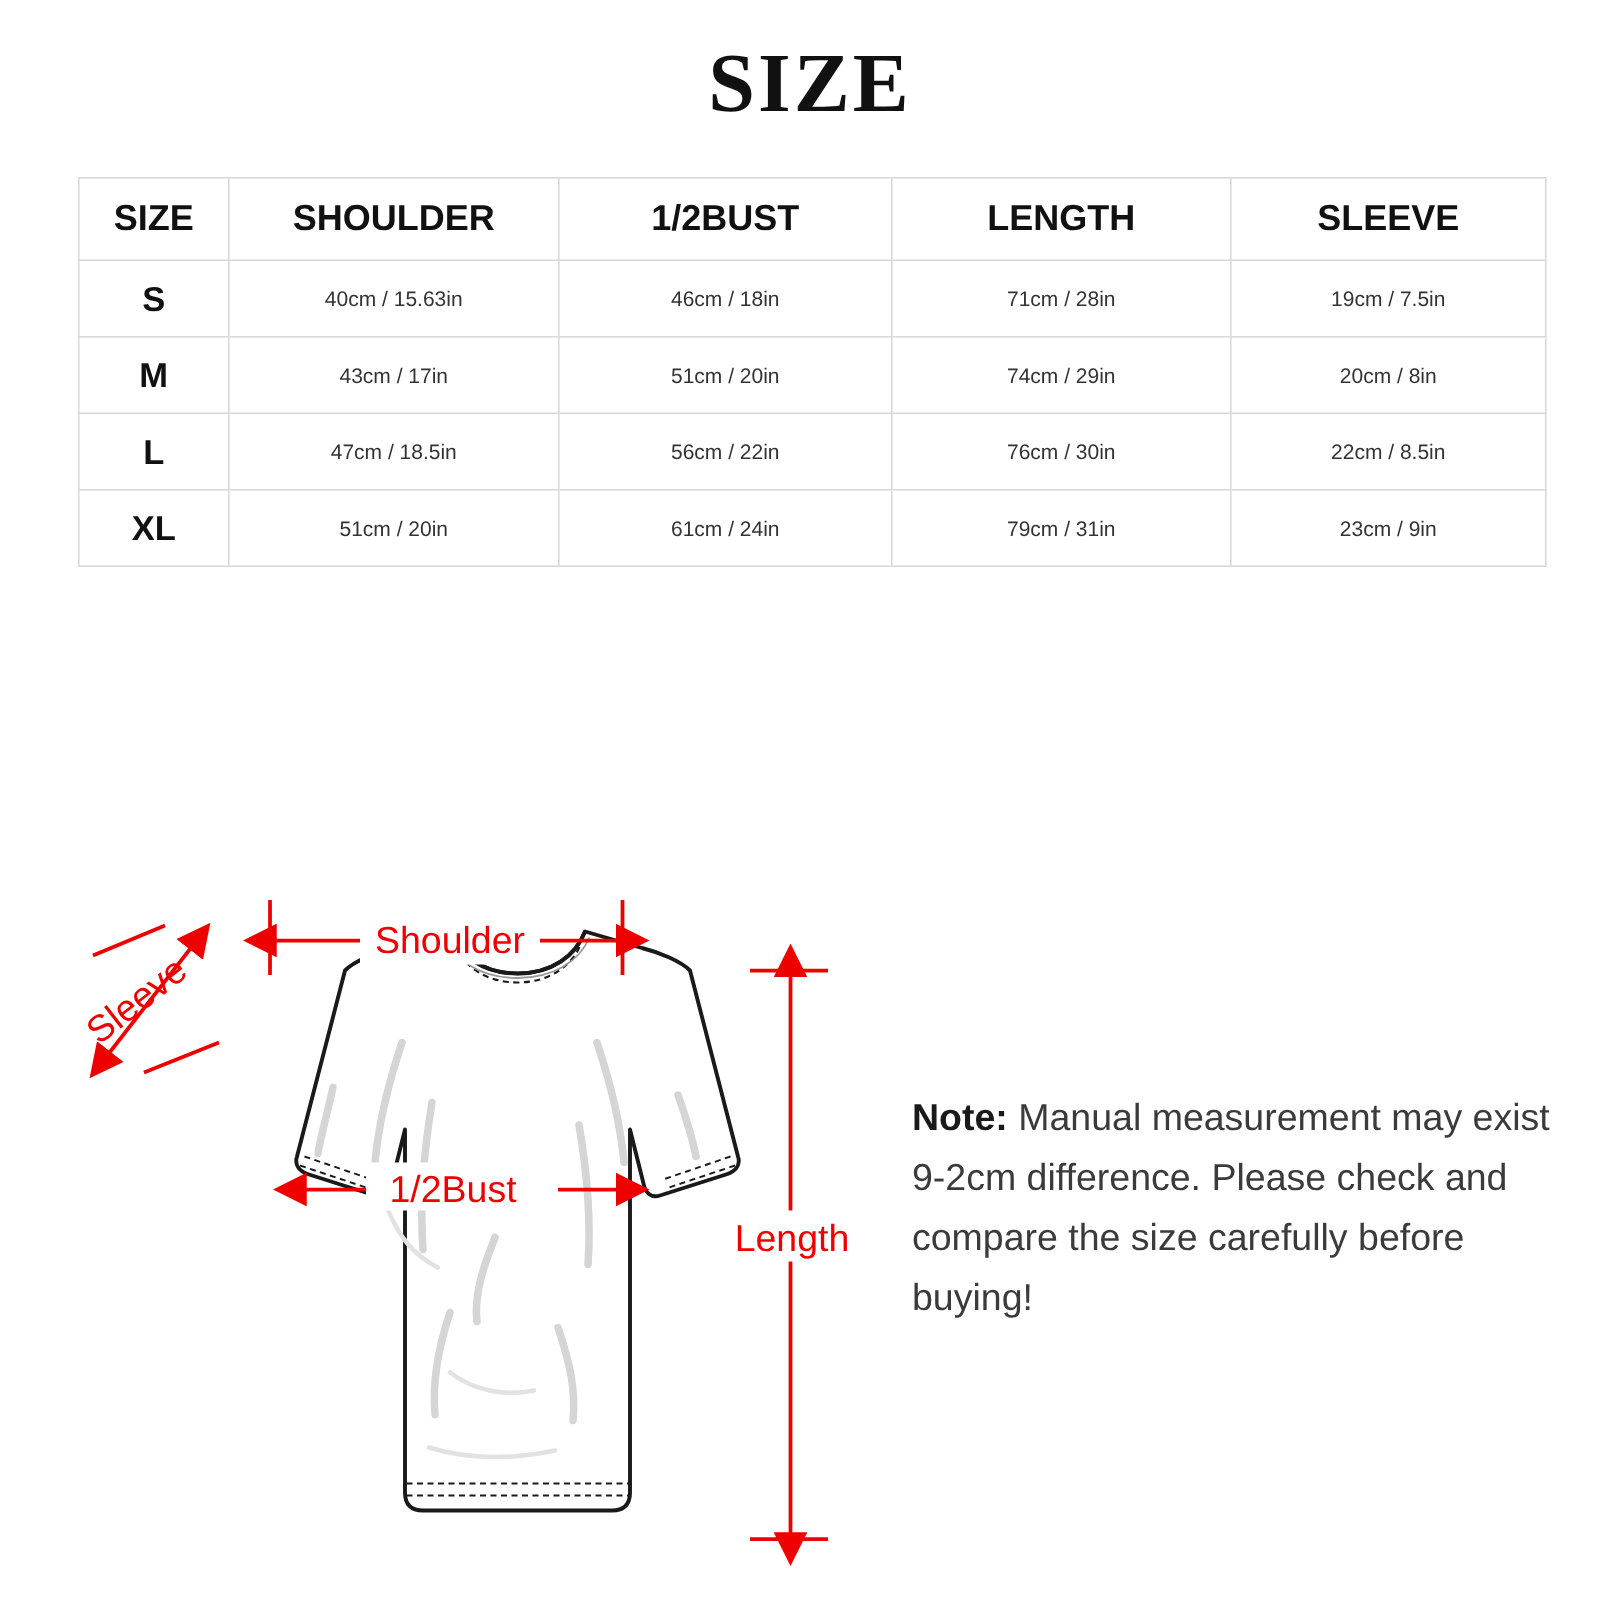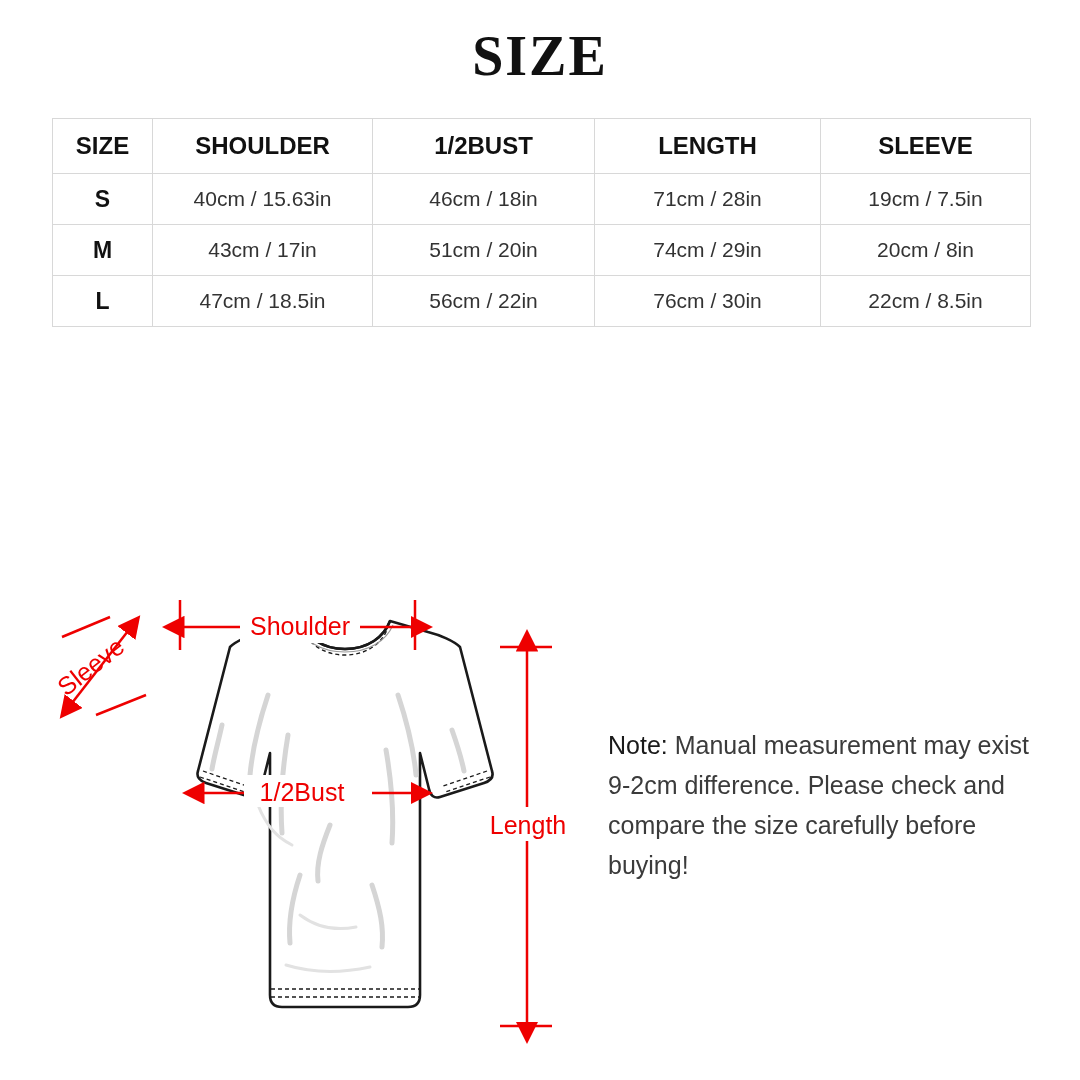--- a/index.html
+++ b/index.html
@@ -50,21 +50,21 @@
     font-family: "Liberation Sans", sans-serif;
   }
   table.size-table thead th {
     height: 52px;
     font-size: 24px;
     font-weight: 700;
     color: #111111;
   }
   table.size-table tbody td {
     height: 48px;
-    font-size: 21px;
+    font-size: 14px;
     color: #333333;
     font-weight: 400;
   }
   table.size-table tbody td.sz {
     font-size: 23px;
     font-weight: 700;
     color: #111111;
   }
   col.c0 { width: 100px; }
   col.c1 { width: 220px; }
@@ -91,21 +91,21 @@
     position: absolute;
     top: 725px;
     left: 608px;
     width: 430px;
     font-size: 25px;
     line-height: 40px;
     color: #3b3b3b;
     font-family: "Liberation Sans", sans-serif;
   }
   .note b {
-    font-weight: 400;
+    font-weight: 700;
     color: #1a1a1a;
   }
 </style>
 </head>
 <body>
 
 <div class="title">SIZE</div>
 
 <div class="size-table-wrap">
   <table class="size-table">
@@ -139,20 +139,27 @@
         <td>51cm / 20in</td>
         <td>74cm / 29in</td>
         <td>20cm / 8in</td>
       </tr>
       <tr>
         <td class="sz">L</td>
         <td>47cm / 18.5in</td>
         <td>56cm / 22in</td>
         <td>76cm / 30in</td>
         <td>22cm / 8.5in</td>
+      </tr>
+      <tr>
+        <td class="sz">XL</td>
+        <td>51cm / 20in</td>
+        <td>61cm / 24in</td>
+        <td>79cm / 31in</td>
+        <td>23cm / 9in</td>
       </tr>
     </tbody>
   </table>
 </div>
 
 <div class="diagram">
   <svg width="1080" height="505" viewBox="0 0 1080 505" xmlns="http://www.w3.org/2000/svg">
     <defs>
       <marker id="arrL" markerWidth="9" markerHeight="9" refX="8" refY="4.5" orient="auto">
         <path d="M9,0 L0,4.5 L9,9 z" fill="#ee0000"></path>

